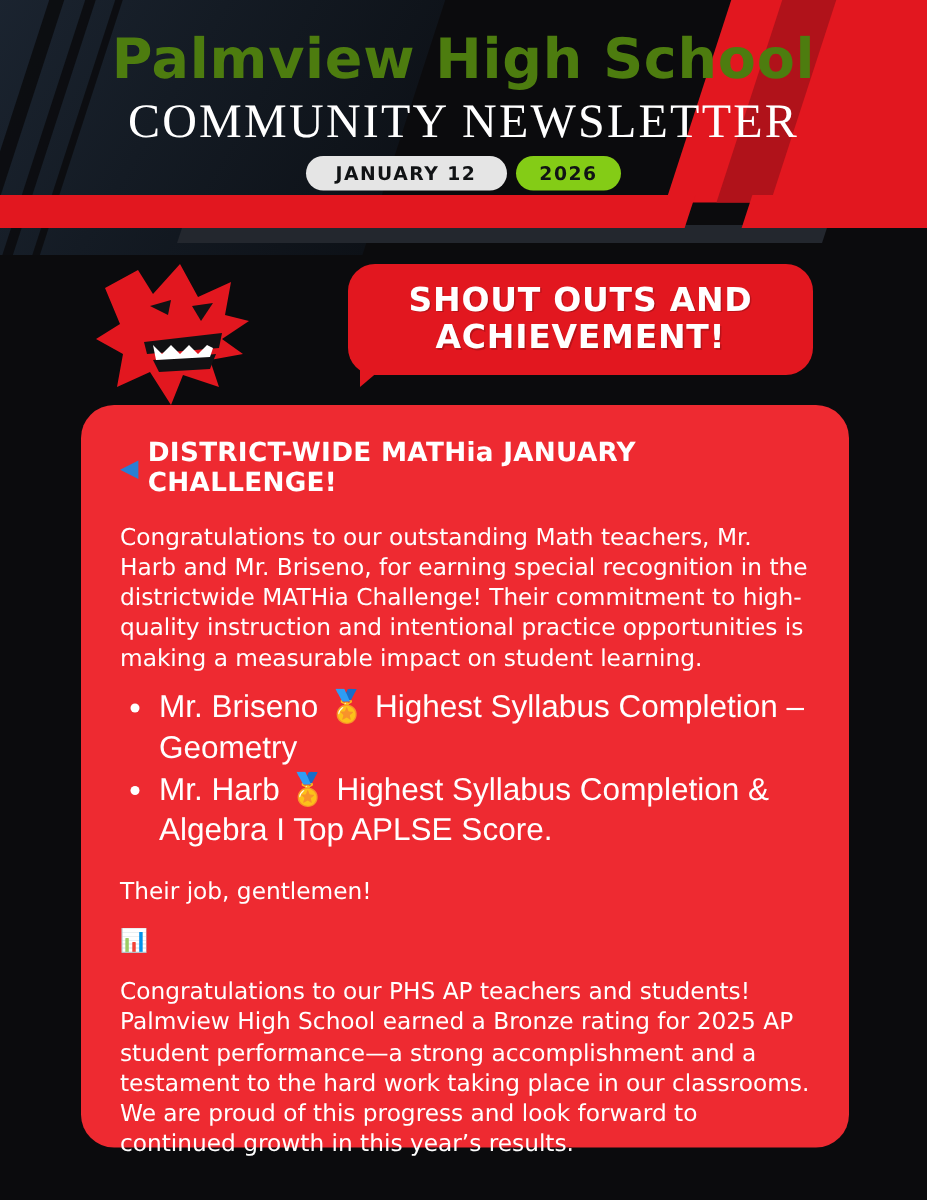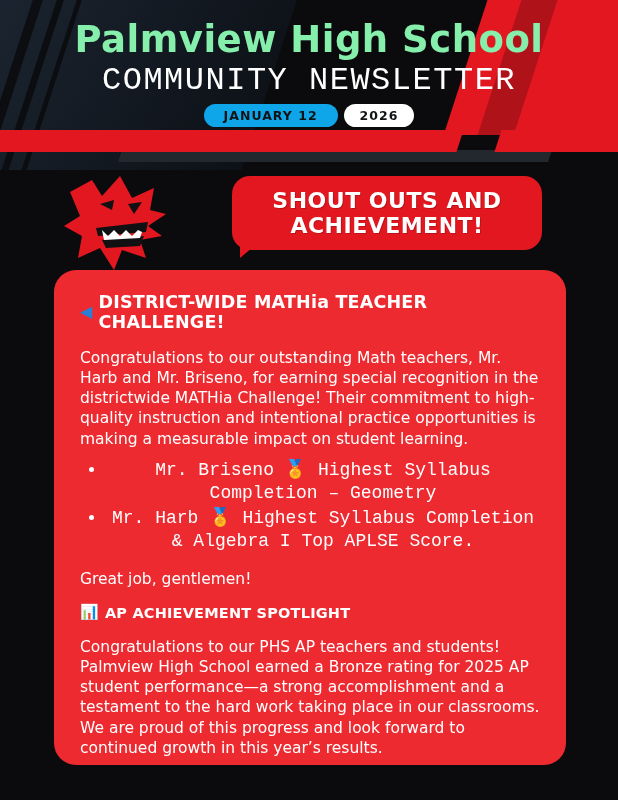--- a/index.html
+++ b/index.html
@@ -87,62 +87,62 @@
     height: 12px;
     background: #23272e;
     transform: skewX(-18deg);
   }
   .school-name {
     position: absolute;
     top: 18px;
     left: 0;
     width: 618px;
     text-align: center;
-    color: #86efac;
+    color: #4d7c0f;
     font-size: 37px;
     font-weight: bold;
     letter-spacing: 0.5px;
     font-family: "DejaVu Sans", sans-serif;
     z-index: 5;
   }
   .newsletter-title {
     position: absolute;
     top: 62px;
     left: 0;
     width: 618px;
     text-align: center;
     color: #ffffff;
     font-size: 32px;
     letter-spacing: 1.5px;
-    font-family: Liberation Mono, monospace;
+    font-family: Liberation Serif, serif;
     z-index: 5;
   }
   .date-row {
     position: absolute;
     top: 104px;
     left: 0;
     width: 618px;
     display: flex;
     justify-content: center;
     align-items: center;
     gap: 6px;
     z-index: 6;
   }
   .date-pill {
-    background: #0ea5e9;
+    background: #e5e5e5;
     color: #111315;
     border-radius: 14px;
     padding: 4px 20px;
     font-size: 12.5px;
     font-weight: bold;
     letter-spacing: 1px;
     font-family: "DejaVu Sans", sans-serif;
   }
   .year-pill {
-    background: #ffffff;
+    background: #84cc16;
     color: #111315;
     border-radius: 14px;
     padding: 4px 16px;
     font-size: 12.5px;
     font-weight: bold;
     letter-spacing: 1px;
     font-family: "DejaVu Sans", sans-serif;
   }
 
   
@@ -221,25 +221,24 @@
     font-size: 15.5px;
     line-height: 1.30;
     font-family: "DejaVu Sans", sans-serif;
     margin: 16px 0 10px 0;
   }
   .bullets {
     margin: 2px 0 12px 0;
     padding-left: 26px;
   }
   .bullets li {
-    font-size: 18px;
+    font-size: 21px;
     line-height: 1.28;
-    font-family: Liberation Mono, monospace;
+    font-family: Liberation Sans, sans-serif;
     margin-bottom: 2px;
-    text-align: center;
   }
   .icon-megaphone {
     display: inline-block;
     color: #2a7fd4;
     font-size: 16px;
     line-height: 1;
   }
   .icon-chart {
     display: inline-block;
     font-size: 15px;
@@ -291,34 +290,33 @@
       <div class="bubble-line">SHOUT OUTS AND</div>
       <div class="bubble-line">ACHIEVEMENT!</div>
     </div>
     <div class="bubble-tail"></div>
   </div>
 
   <div class="card">
 
     <div class="sec-heading">
       <span class="icon-megaphone">◀</span>
-      <span>DISTRICT-WIDE MATHia TEACHER CHALLENGE!</span>
+      <span>DISTRICT-WIDE MATHia JANUARY CHALLENGE!</span>
     </div>
 
     <p class="body-text">Congratulations to our outstanding Math teachers, Mr. Harb and Mr. Briseno, for earning special recognition in the districtwide MATHia Challenge! Their commitment to high-quality instruction and intentional practice opportunities is making a measurable impact on student learning.</p>
 
     <ul class="bullets">
       <li>Mr. Briseno 🏅 Highest Syllabus Completion – Geometry</li>
       <li>Mr. Harb 🏅 Highest Syllabus Completion &amp; Algebra I Top APLSE Score.</li>
     </ul>
 
-    <p class="body-text">Great job, gentlemen!</p>
+    <p class="body-text">Their job, gentlemen!</p>
 
     <div class="sec-heading small">
       <span class="icon-chart">📊</span>
-      <span>AP ACHIEVEMENT SPOTLIGHT</span>
     </div>
 
     <p class="body-text">Congratulations to our PHS AP teachers and students! Palmview High School earned a Bronze rating for 2025 AP student performance—a strong accomplishment and a testament to the hard work taking place in our classrooms. We are proud of this progress and look forward to continued growth in this year’s results.</p>
 
   </div>
 
 </div>
 
 </body></html>

